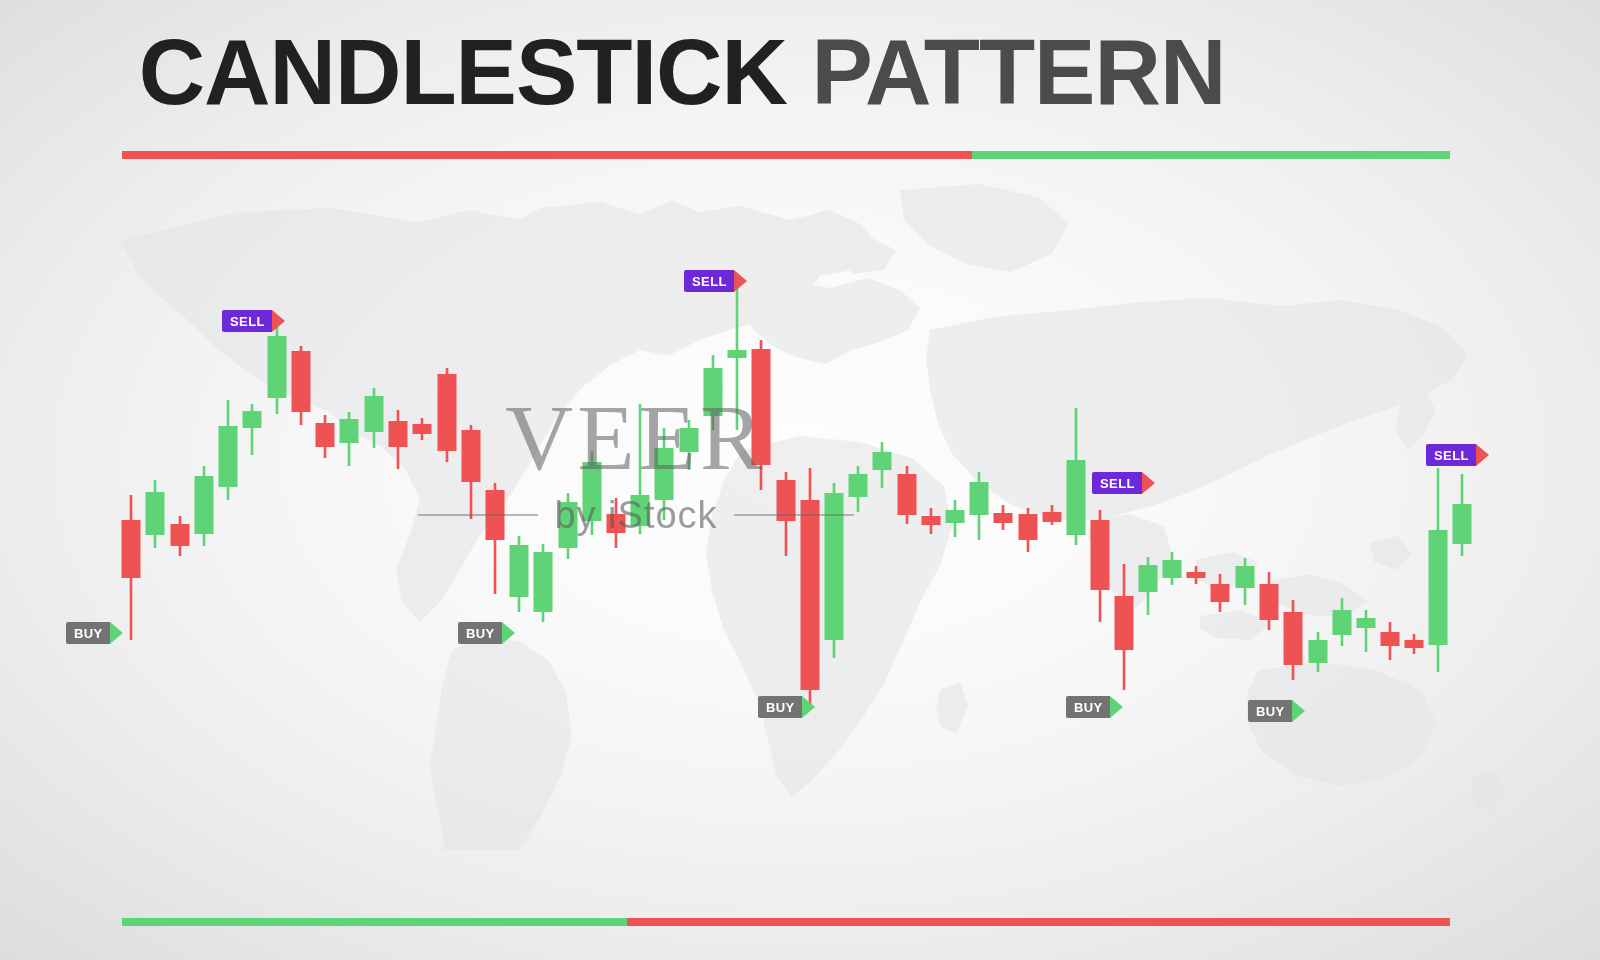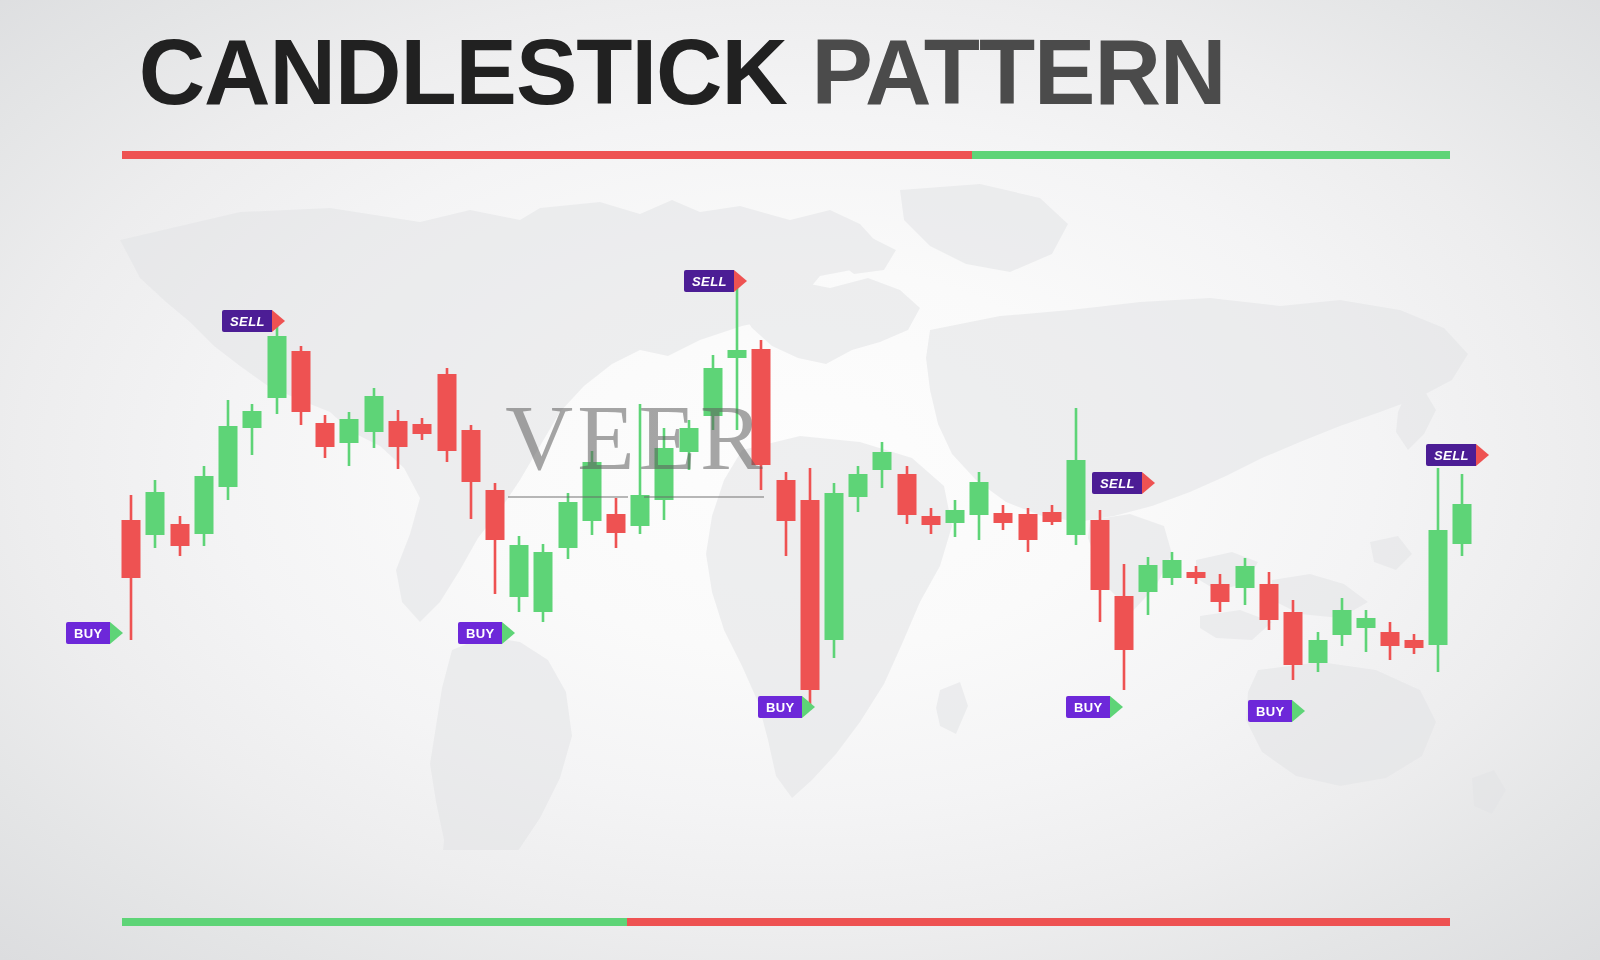--- a/index.html
+++ b/index.html
@@ -78,23 +78,23 @@
     z-index:6;
     border-radius:2px 0 0 2px;
   }
   .signal-badge::after{
     content:"";
     position:absolute; left:100%; top:0;
     width:0; height:0;
     border-top:11px solid transparent;
     border-bottom:11px solid transparent;
   }
-  .badge-buy{ background:#6d28d9; }
+  .badge-buy{ background:#737373; }
   .badge-buy::after{ border-left:13px solid #5ed477; }
-  .badge-sell{ background:#4c1d95;font-style:italic; }
+  .badge-sell{ background:#6d28d9; }
   .badge-sell::after{ border-left:13px solid #ee5252; }
 
   
   #watermark{
     position:absolute; left:0; top:390px; width:1272px;
     text-align:center; z-index:7;
     pointer-events:none;
   }
   #wm-veer{
     font-family:"Liberation Serif", serif;
@@ -298,20 +298,21 @@
         <rect x="1460.7" y="474" width="2.6" height="82" fill="#5ed477"></rect>
         <rect x="1452.5" y="504" width="19" height="40" fill="#5ed477"></rect>
       </g>
   </svg>
 </div>
 
 <div id="watermark">
   <div id="wm-veer">VEER</div>
   <div id="wm-sub">
     <span class="wm-line"></span>
+    <span id="wm-istock">by iStock</span>
     <span class="wm-line"></span>
   </div>
 </div>
 
 <div id="badges-layer">
     <div class="signal-badge badge-buy" style="left: 66px; top: 622px;">
       <span>BUY</span>
     </div>
     <div class="signal-badge badge-sell" style="left: 222px; top: 310px;">
       <span>SELL</span>

